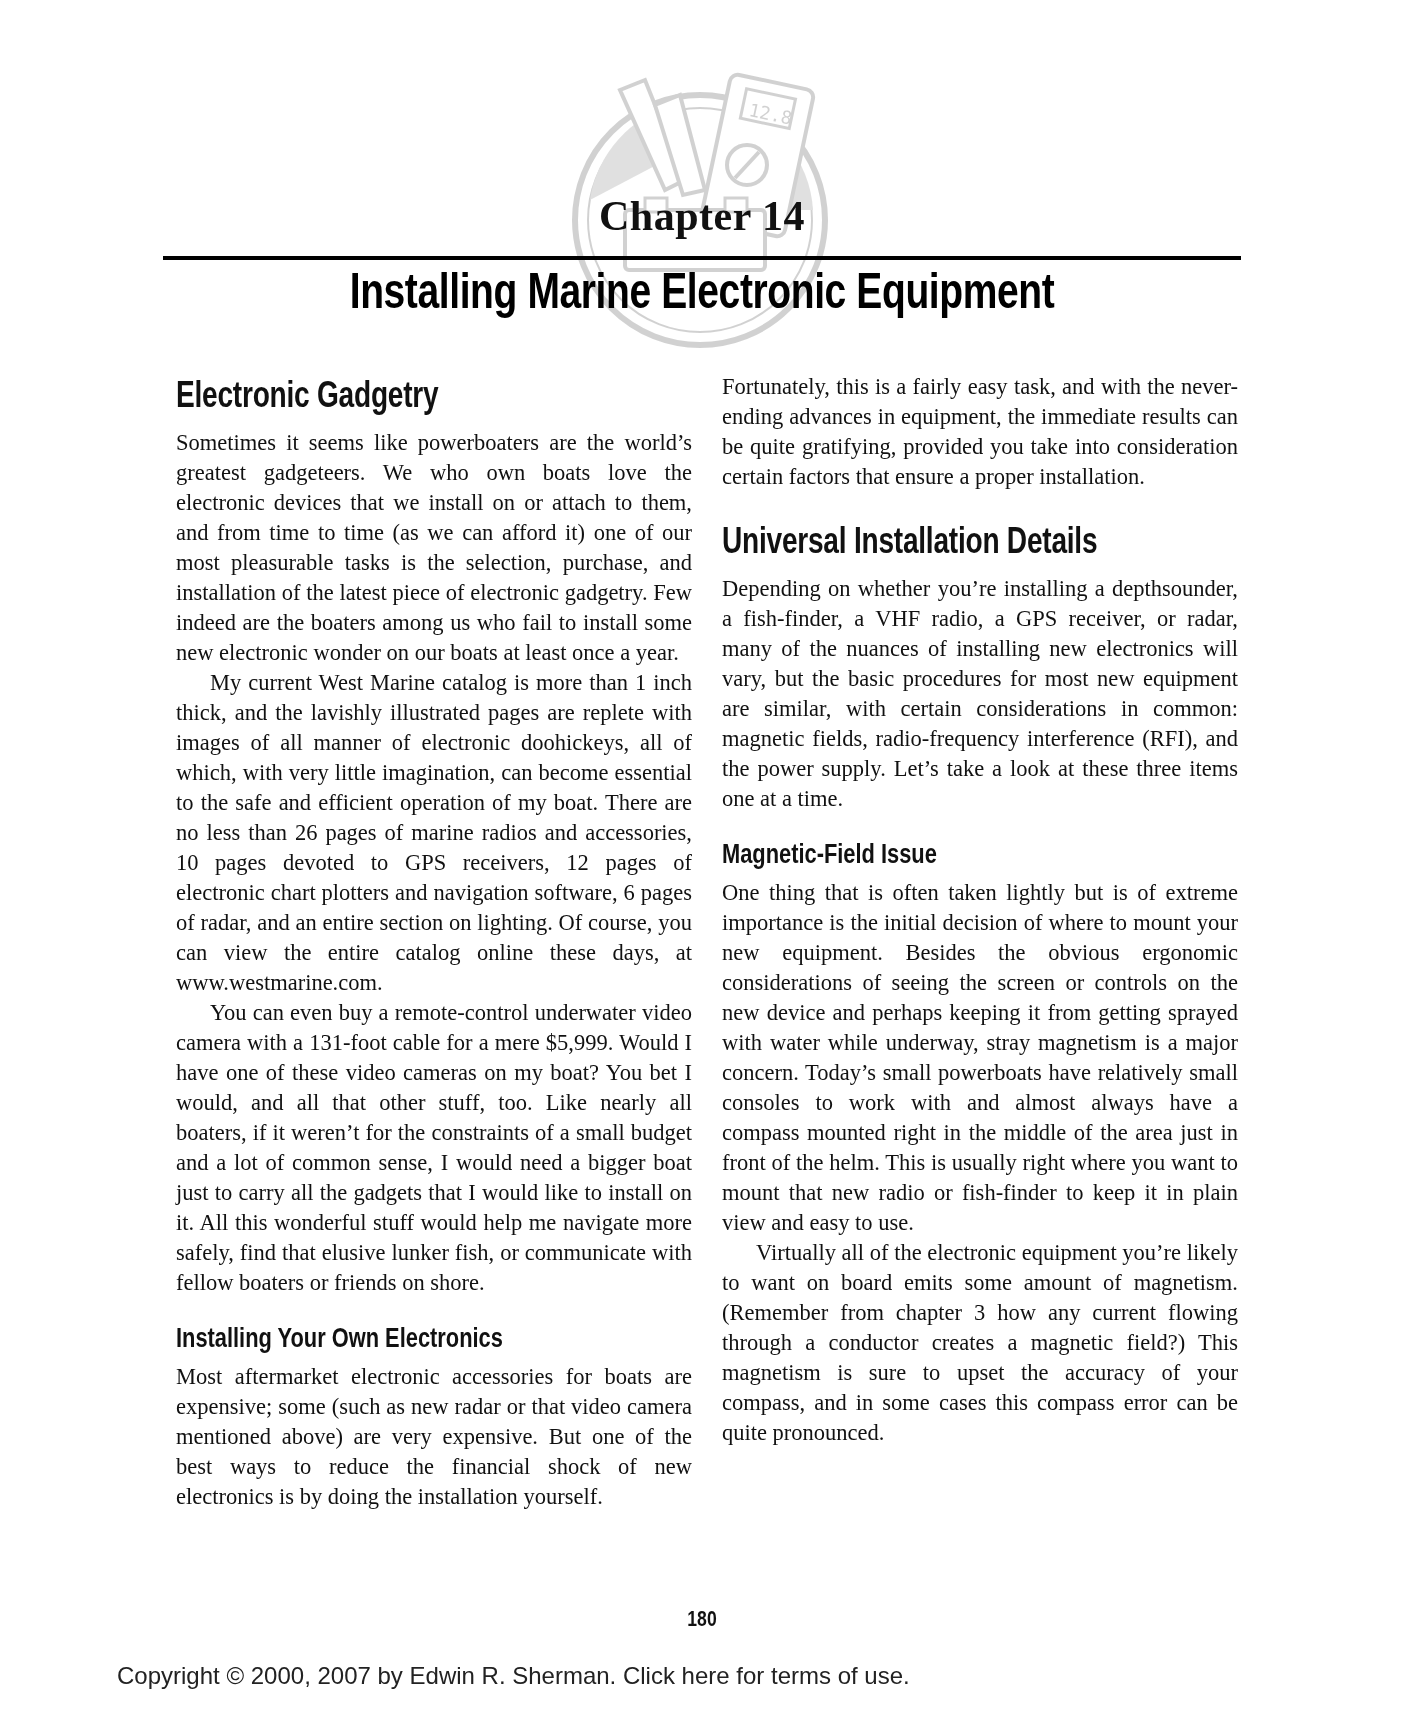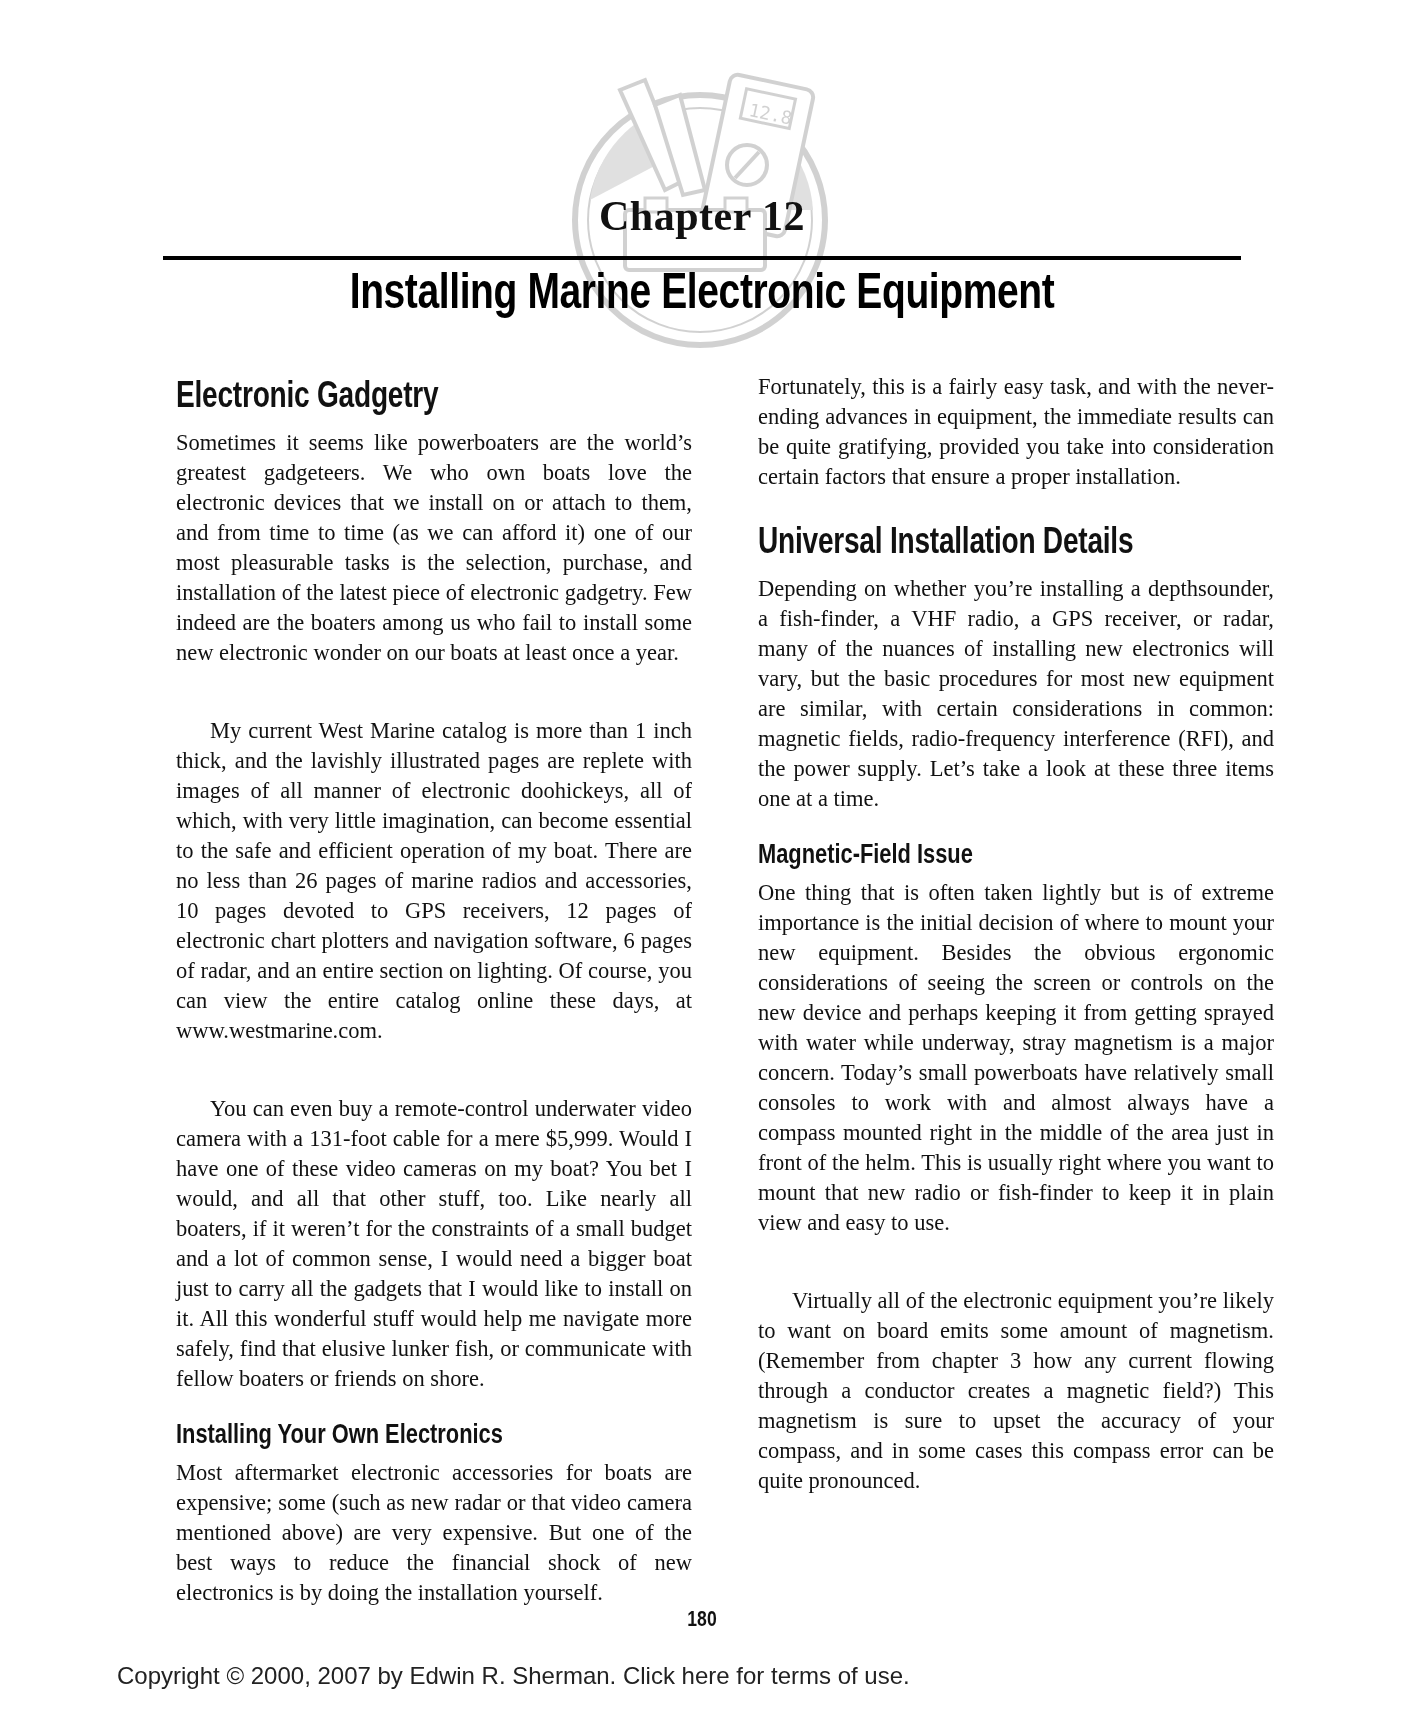--- a/index.html
+++ b/index.html
@@ -8,23 +8,23 @@
   .emblem { position:absolute; left:565px; top:60px; width:270px; height:290px; opacity:0.22; }
   .chapter-label { position:absolute; left:0; right:0; top:192px; text-align:center;
     font-family:"Liberation Serif", serif; font-size:42px; font-weight:bold; color:#111; letter-spacing:0.5px; }
   .rule { position:absolute; left:163px; width:1078px; top:256px; height:4px; background:#000; }
   .chapter-title { position:absolute; left:0; right:0; top:262px; text-align:center;
     font-family:"Liberation Sans", sans-serif; font-weight:bold; font-size:50px; color:#000;
     transform:scaleX(0.78); transform-origin:center; letter-spacing:-0.5px; }
   .col { position:absolute; top:372px; width:516px; font-family:"Liberation Serif", serif;
     font-size:22.5px; line-height:30px; text-align:justify; hyphens:auto; }
   .col-left { left:176px; top:372px; }
-  .col-right { left:758px; top:372px; }
+  .col-right { left:722px; top:372px; }
   .col p { margin:0; }
-  .col p.indent { text-indent:34px;margin-top:48px; }
+  .col p.indent { text-indent:34px; }
   .h2 { font-family:"Liberation Sans", sans-serif; font-weight:bold; font-size:36px; line-height:46px;
     margin:0 0 10px 0; transform:scaleX(0.78); transform-origin:left; white-space:nowrap; letter-spacing:-0.3px; }
   .h3 { font-family:"Liberation Sans", sans-serif; font-weight:bold; font-size:28px; line-height:36px;
     margin:0 0 6px 0; transform:scaleX(0.78); transform-origin:left; white-space:nowrap; }
   .col-left .h2 { margin-top:0; }
   .gap-lg { height:26px; }
   .gap-md { height:22px; }
   .page-number { position:absolute; left:0; right:0; top:1606px; text-align:center;
     font-family:"Liberation Sans", sans-serif; font-weight:bold; font-size:22px;
     transform:scaleX(0.8); }
@@ -47,21 +47,21 @@
     <text x="175" y="58" font-family="DejaVu Sans Mono, monospace" font-size="18" fill="#333" transform="rotate(12 190 95)">12.8</text>
     <circle cx="182" cy="105" r="20" fill="none" stroke="#333" stroke-width="4"></circle>
     <line x1="170" y1="118" x2="194" y2="92" stroke="#333" stroke-width="4"></line>
     <path d="M55 30 L80 20 L120 120 L100 130 Z" fill="#fff" stroke="#333" stroke-width="4"></path>
     <path d="M90 45 L115 35 L140 130 L118 135 Z" fill="#fff" stroke="#333" stroke-width="4"></path>
     <rect x="60" y="150" width="140" height="60" rx="4" fill="#fff" stroke="#333" stroke-width="4"></rect>
     <rect x="80" y="138" width="22" height="14" fill="#fff" stroke="#333" stroke-width="3"></rect>
     <rect x="160" y="138" width="22" height="14" fill="#fff" stroke="#333" stroke-width="3"></rect>
   </svg>
 
-  <div class="chapter-label">Chapter 12</div>
+  <div class="chapter-label">Chapter 14</div>
   <div class="rule"></div>
   <div class="chapter-title">Installing Marine Electronic Equipment</div>
 
   <div class="col col-left">
     <div class="h2">Electronic Gadgetry</div>
     <p>Sometimes it seems like powerboaters are the world’s greatest gadgeteers. We who own boats love the electronic devices that we install on or attach to them, and from time to time (as we can afford it) one of our most pleasurable tasks is the selection, purchase, and installation of the latest piece of electronic gadgetry. Few indeed are the boaters among us who fail to install some new electronic wonder on our boats at least once a year.</p>
     <p class="indent">My current West Marine catalog is more than 1 inch thick, and the lavishly illustrated pages are replete with images of all manner of electronic doohickeys, all of which, with very little imagination, can become essential to the safe and efficient operation of my boat. There are no less than 26 pages of marine radios and accessories, 10 pages devoted to GPS receivers, 12 pages of electronic chart plotters and navigation software, 6 pages of radar, and an entire section on lighting. Of course, you can view the entire catalog online these days, at www.westmarine.com.</p>
     <p class="indent">You can even buy a remote-control underwater video camera with a 131-foot cable for a mere $5,999. Would I have one of these video cameras on my boat? You bet I would, and all that other stuff, too. Like nearly all boaters, if it weren’t for the constraints of a small budget and a lot of common sense, I would need a bigger boat just to carry all the gadgets that I would like to install on it. All this wonderful stuff would help me navigate more safely, find that elusive lunker fish, or communicate with fellow boaters or friends on shore.</p>
     <div class="gap-md"></div>
     <div class="h3">Installing Your Own Electronics</div>

